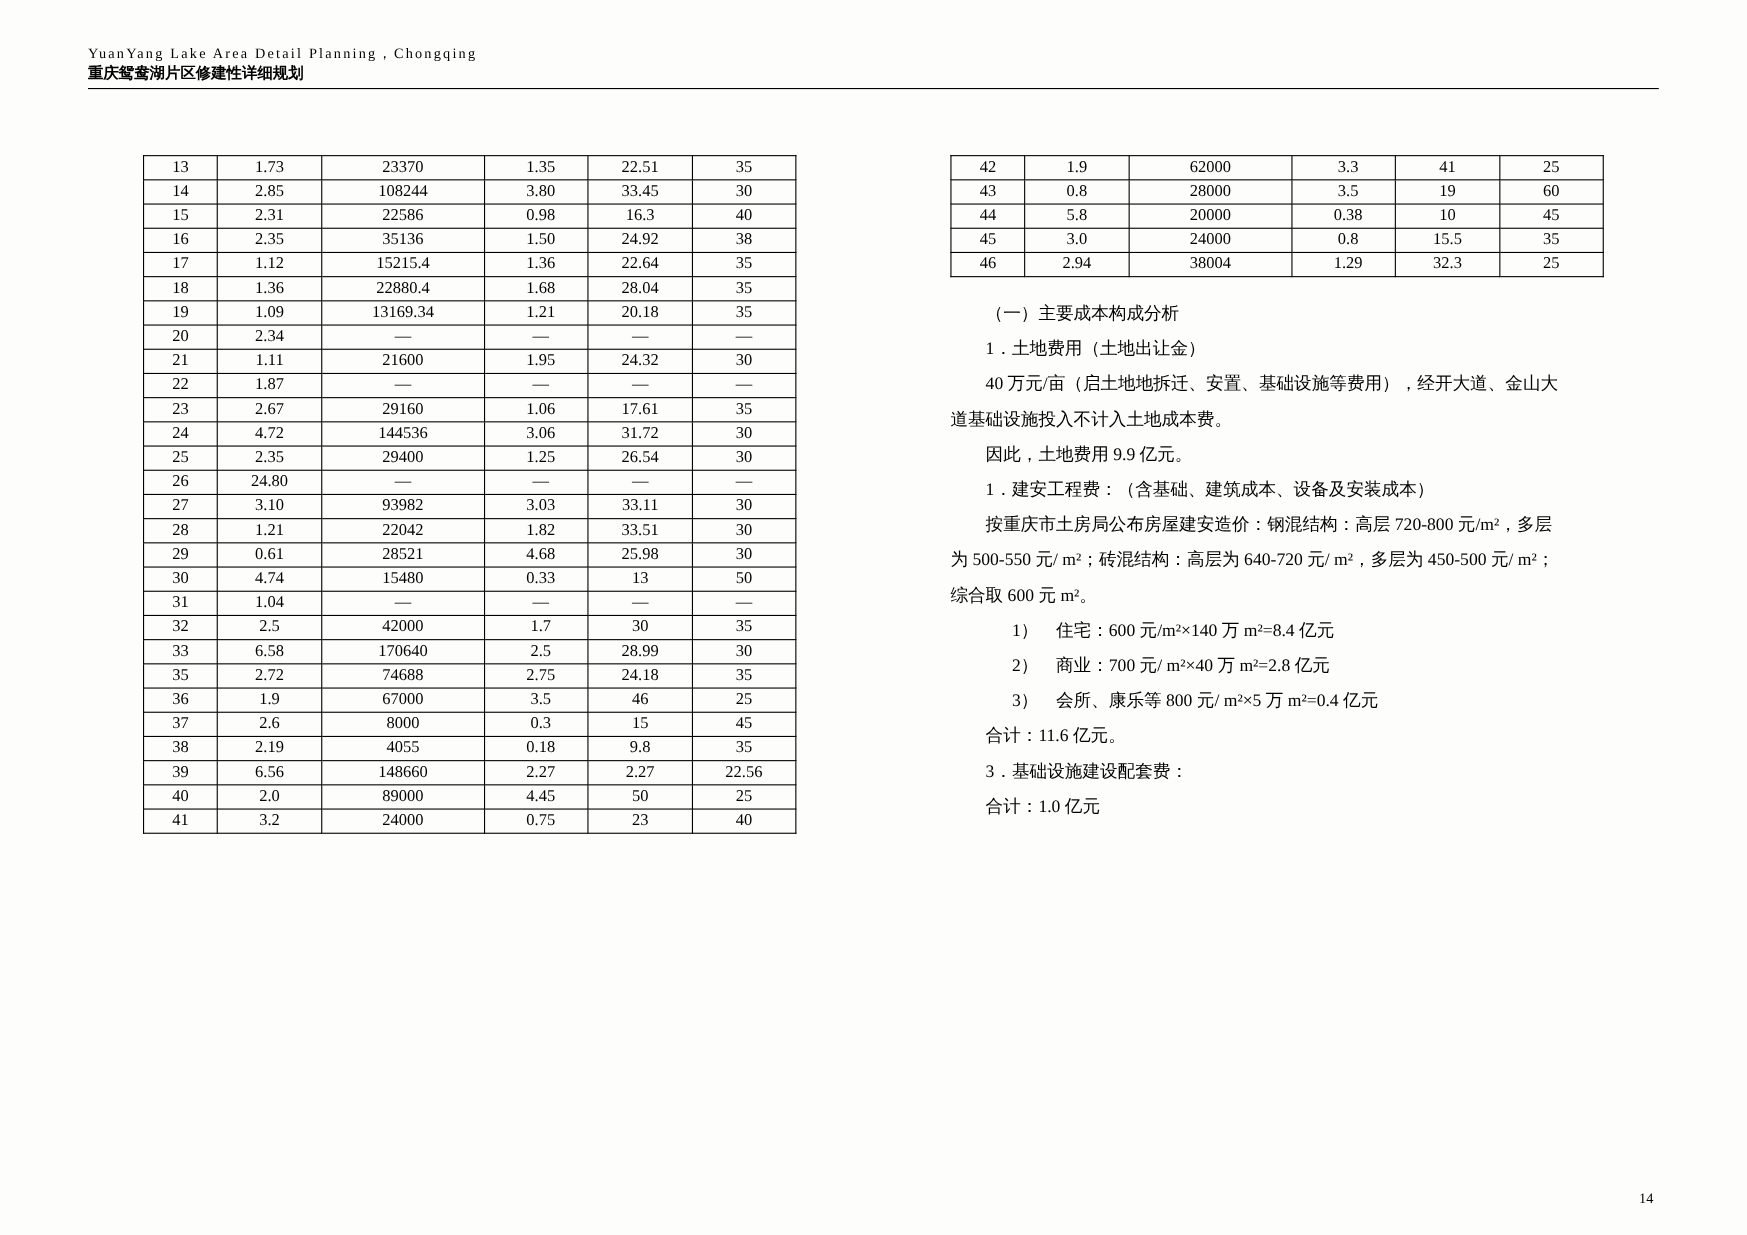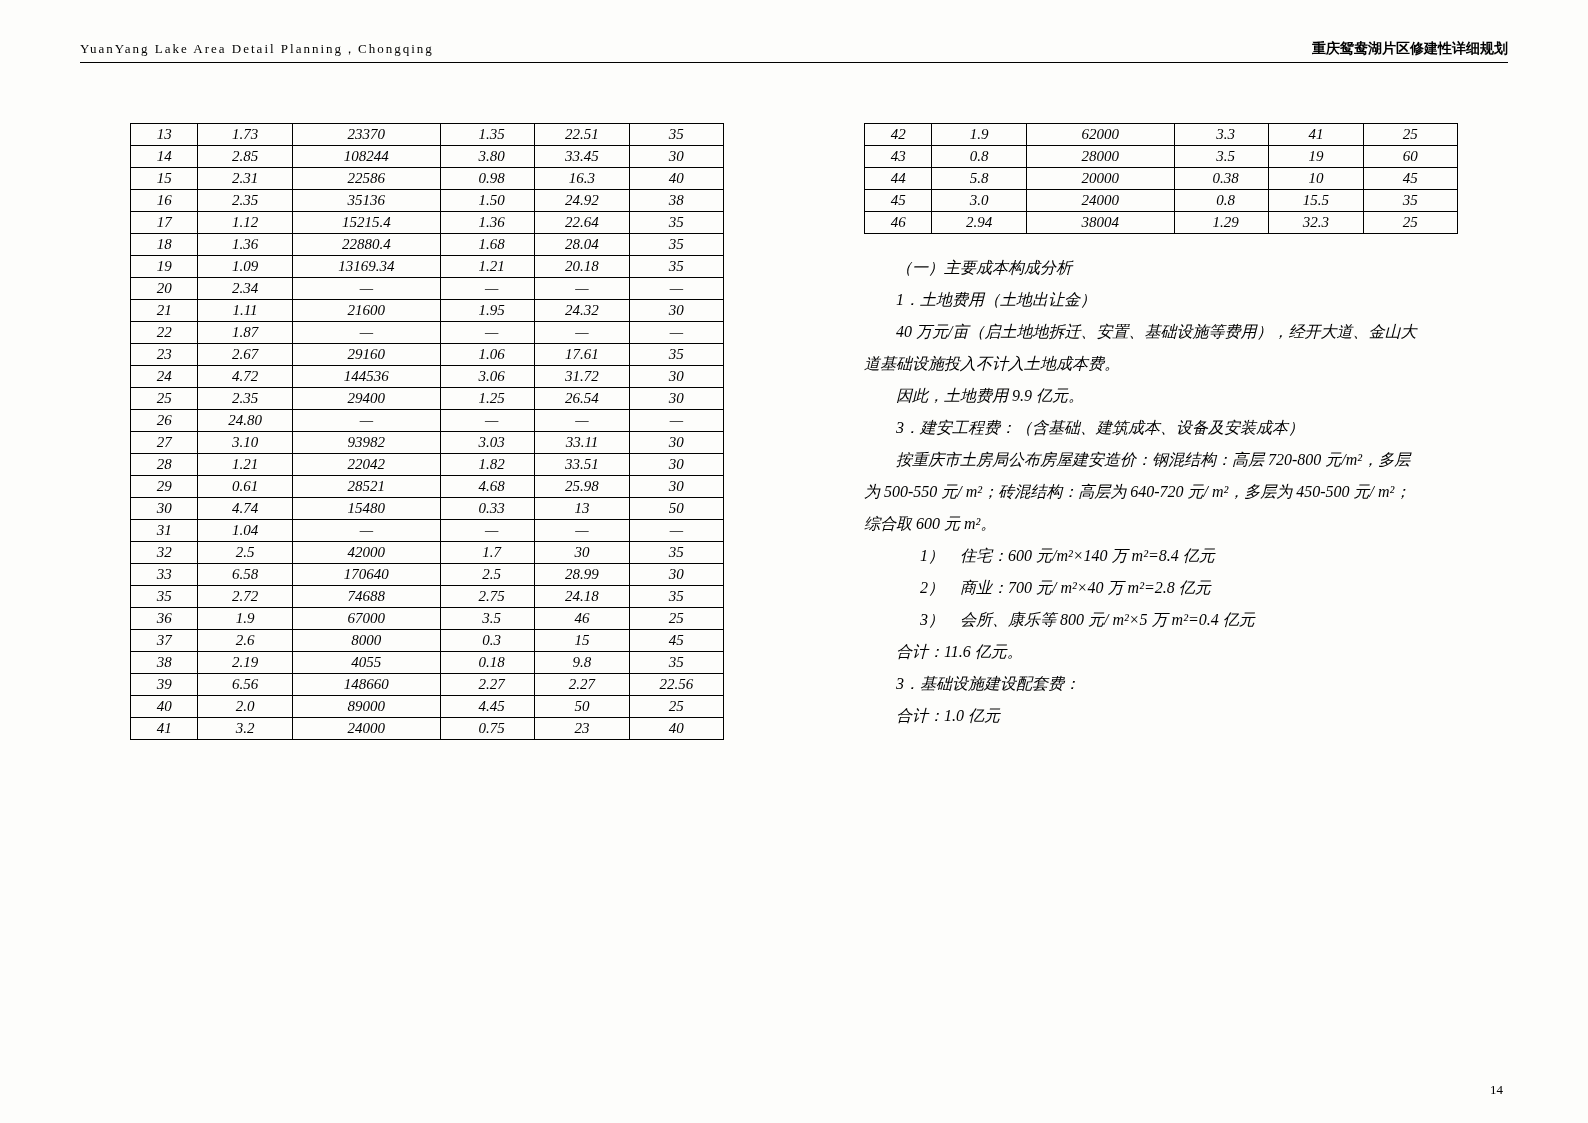--- a/index.html
+++ b/index.html
@@ -12,39 +12,38 @@
       height: 1123px;
       position: relative;
       padding: 40px 80px 40px 80px;
     }
     .header {
       display: flex;
       justify-content: space-between;
       border-bottom: 1.5px solid #000;
       padding-bottom: 4px;
       margin-bottom: 60px;
+      flex-direction: column;
     }
     .header-left {
       font-family: "Times New Roman", serif;
       font-size: 13px;
       letter-spacing: 2px;
     }
     .header-right {
       font-size: 14px;
       font-weight: bold;
-      margin-left: 48px;
     }
     .columns {
       display: flex;
       gap: 140px;
       padding: 0 50px;
     }
     .col-left, .col-right {
       flex: 1;
-      font-style: italic;
     }
     table {
       border-collapse: collapse;
       width: 100%;
       font-family: "Times New Roman", serif;
       font-size: 15px;
     }
     td {
       border: 1px solid #000;
       text-align: center;
@@ -365,21 +364,21 @@
           </tr>
         </tbody>
     </table>
 
     <div class="right-text">
       <p>（一）主要成本构成分析</p>
       <p>1．土地费用（土地出让金）</p>
       <p>40 万元/亩（启土地地拆迁、安置、基础设施等费用），经开大道、金山大</p>
       <p class="no-indent">道基础设施投入不计入土地成本费。</p>
       <p>因此，土地费用 9.9 亿元。</p>
-      <p>3．建安工程费：（含基础、建筑成本、设备及安装成本）</p>
+      <p>1．建安工程费：（含基础、建筑成本、设备及安装成本）</p>
       <p>按重庆市土房局公布房屋建安造价：钢混结构：高层 720-800 元/m²，多层</p>
       <p class="no-indent">为 500-550 元/ m²；砖混结构：高层为 640-720 元/ m²，多层为 450-500 元/ m²；</p>
       <p class="no-indent">综合取 600 元 m²。</p>
       <p class="list-item">1）　住宅：600 元/m²×140 万 m²=8.4 亿元</p>
       <p class="list-item">2）　商业：700 元/ m²×40 万 m²=2.8 亿元</p>
       <p class="list-item">3）　会所、康乐等 800 元/ m²×5 万 m²=0.4 亿元</p>
       <p>合计：11.6 亿元。</p>
       <p>3．基础设施建设配套费：</p>
       <p>合计：1.0 亿元</p>
     </div>

